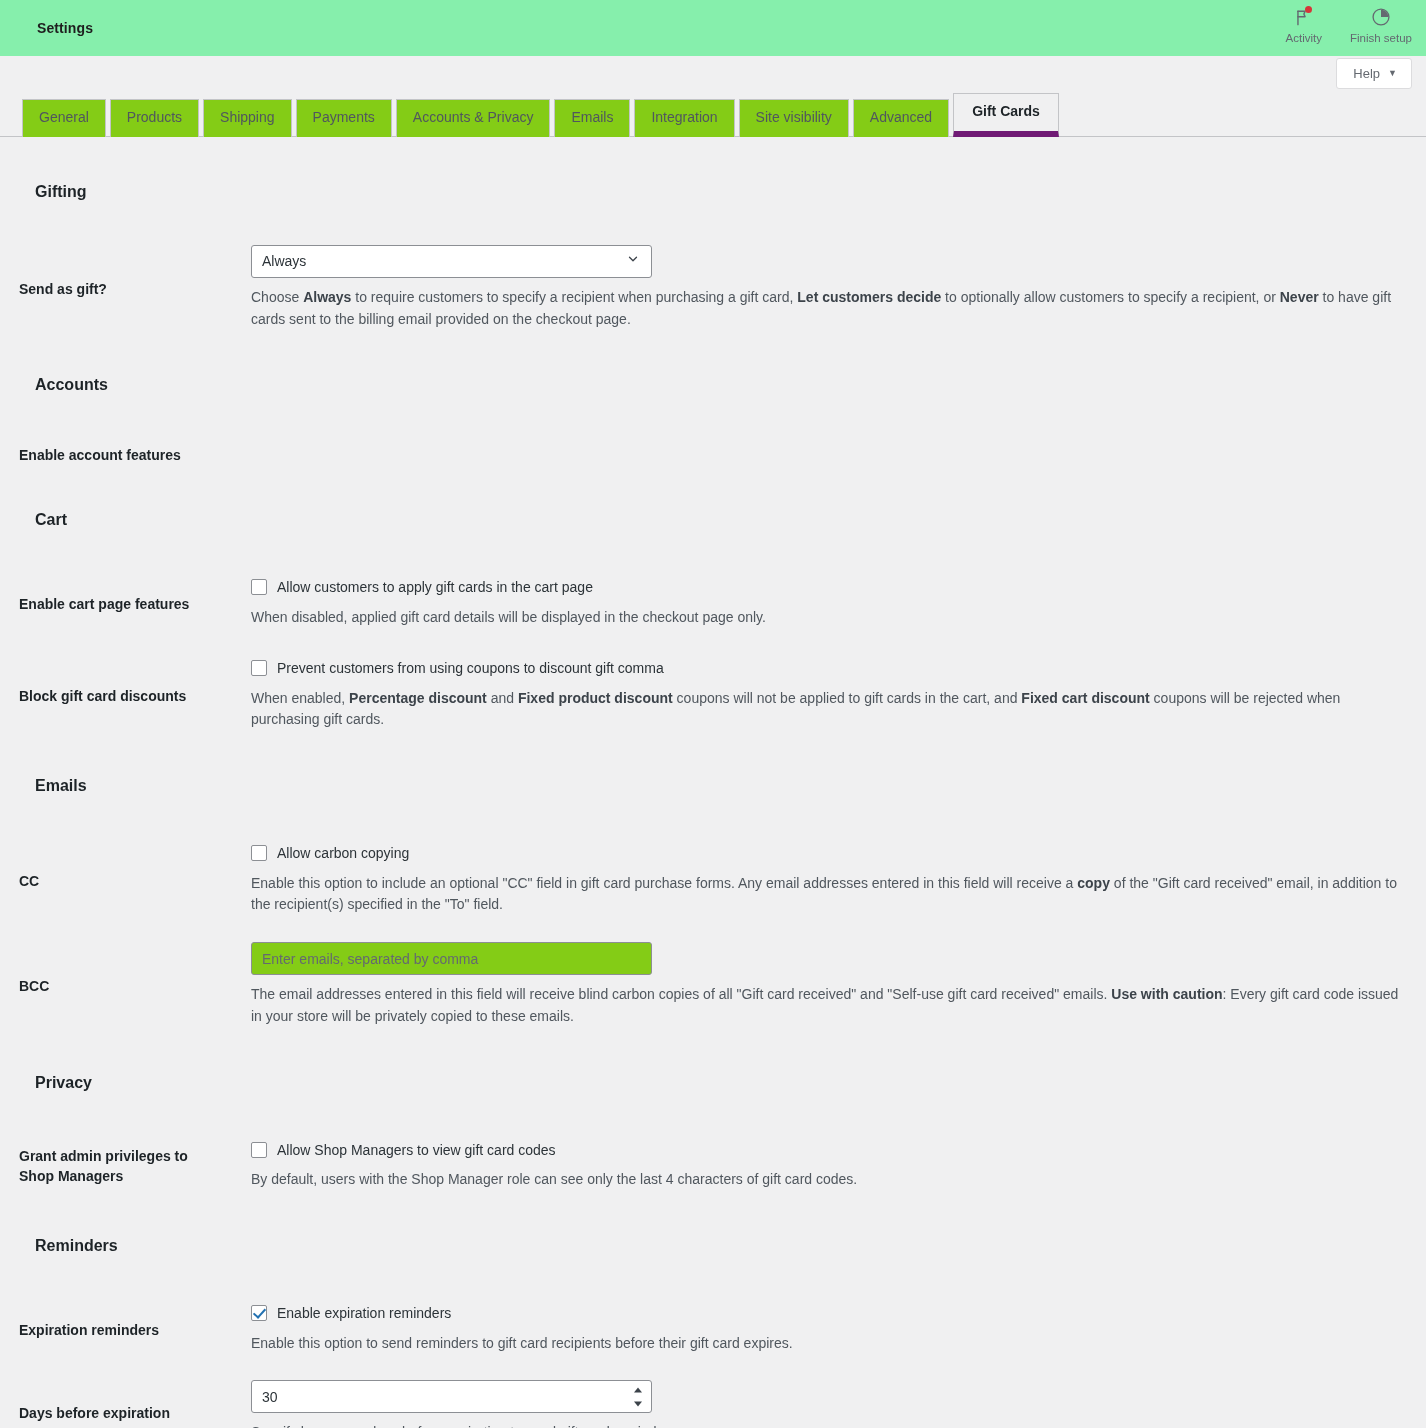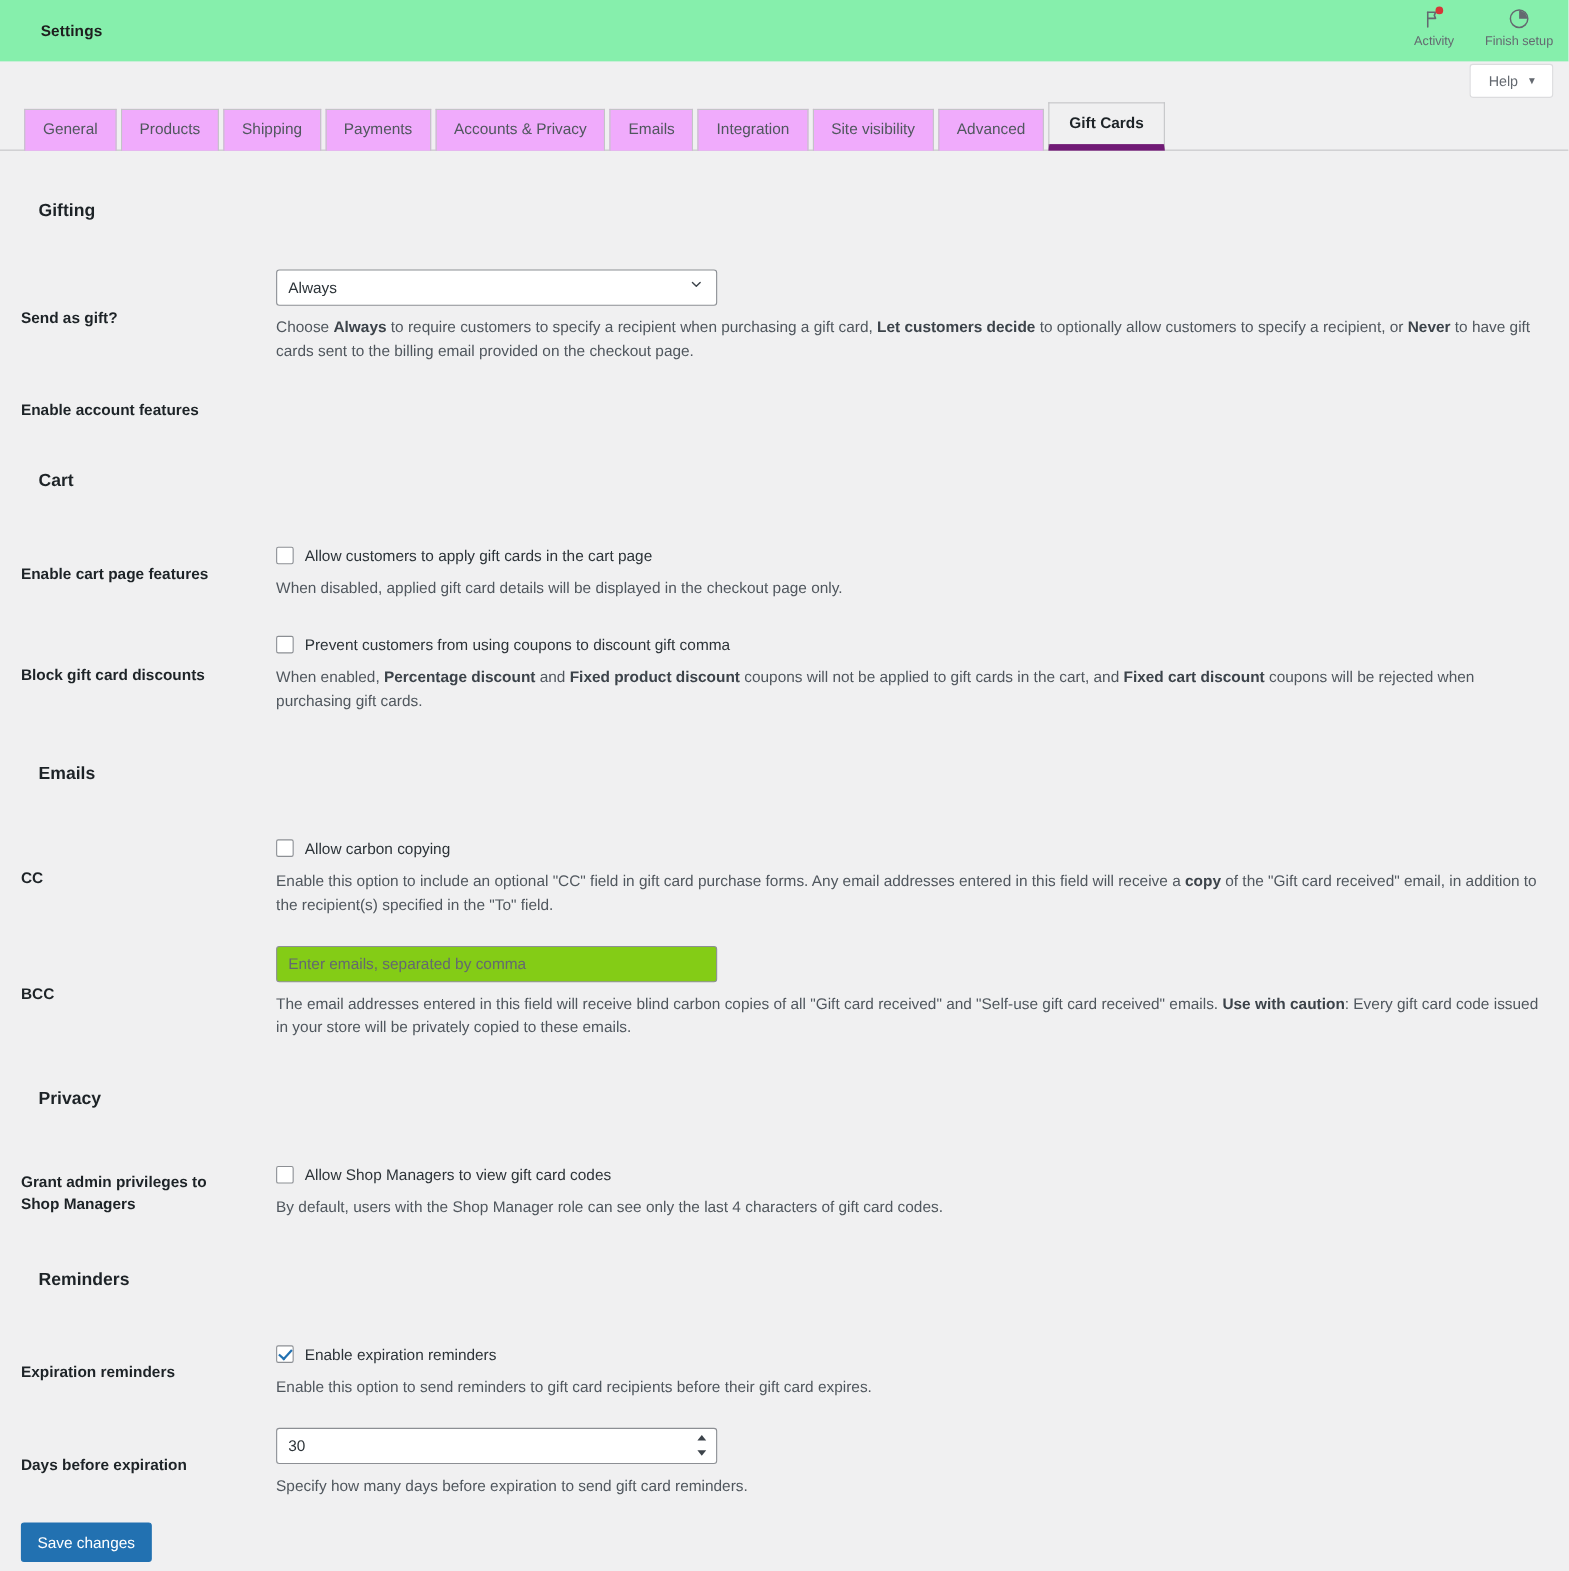--- a/index.html
+++ b/index.html
@@ -96,21 +96,21 @@
     line-height: 1;
   }
   .tabs {
     display: flex;
     align-items: flex-end;
     padding-left: 22px;
     border-bottom: 1px solid #c3c4c7;
     margin-top: 6px;
   }
   .tab {
-    background: #f0abfc;
+    background: #84cc16;
     border: 1px solid #c3c4c7;
     border-bottom: none;
     padding: 8px 16px 9px 16px;
     font-size: 14px;
     color: #50575e;
     cursor: pointer;
     margin-right: 4px;
     position: relative;
     top: 1px;
     line-height: 1.4;
@@ -363,20 +363,21 @@
         <span class="select-caret">
           <svg width="14" height="14" viewBox="0 0 24 24" fill="none" stroke="#3c434a" stroke-width="2.2" stroke-linecap="round" stroke-linejoin="round">
               <path d="M6 9l6 6 6-6"></path>
             </svg>
         </span>
       </span>
       <p class="desc"><span>Choose </span><b>Always</b><span> to require customers to specify a recipient when purchasing a gift card, </span><b>Let customers decide</b><span> to optionally allow customers to specify a recipient, or </span><b>Never</b><span> to have gift cards sent to the billing email provided on the checkout page.</span></p>
     </div>
   </div>
 
+  <h2 class="section-title">Accounts</h2>
   <div class="gap-lg"></div>
   <div class="row">
     <div class="row-label">Enable account features</div>
   </div>
 
   <h2 class="section-title">Cart</h2>
   <div class="gap-lg"></div>
   <div class="row">
     <div class="row-label">Enable cart page features</div>
     <div class="row-field">

